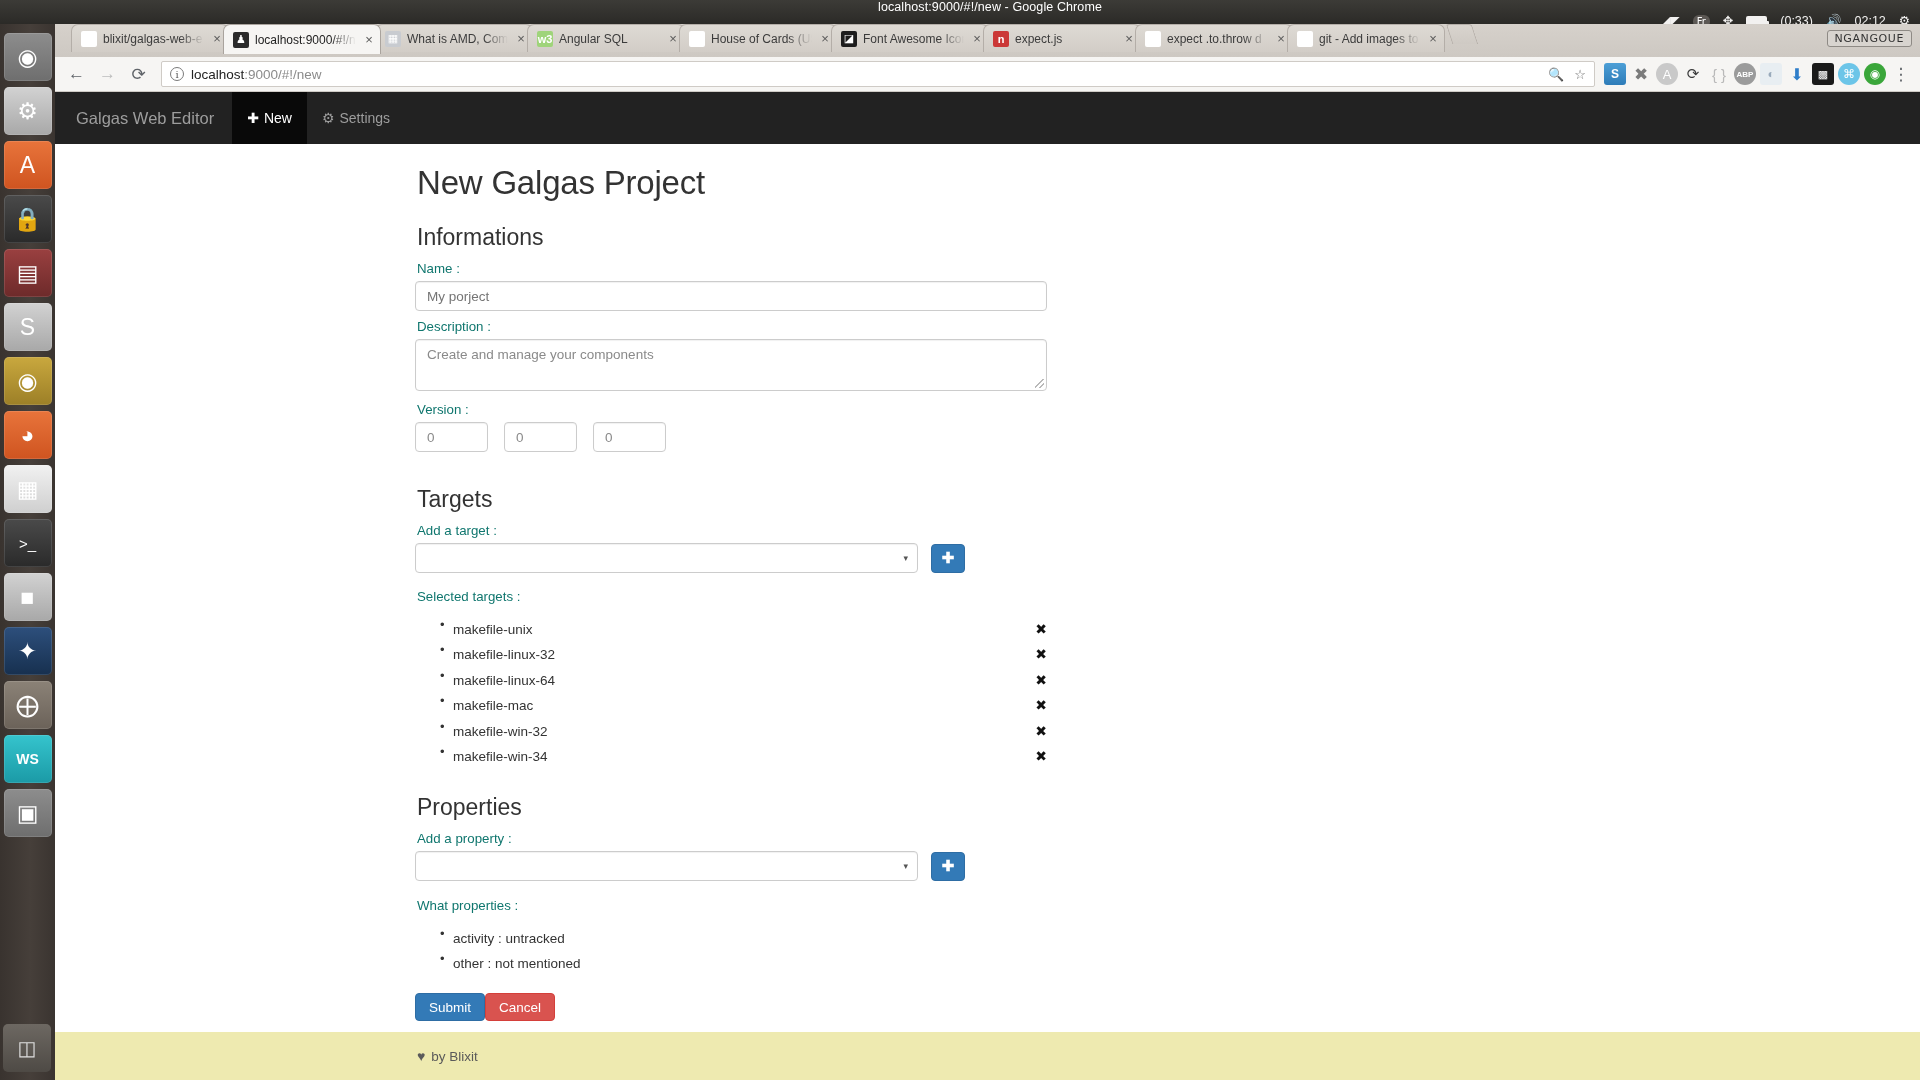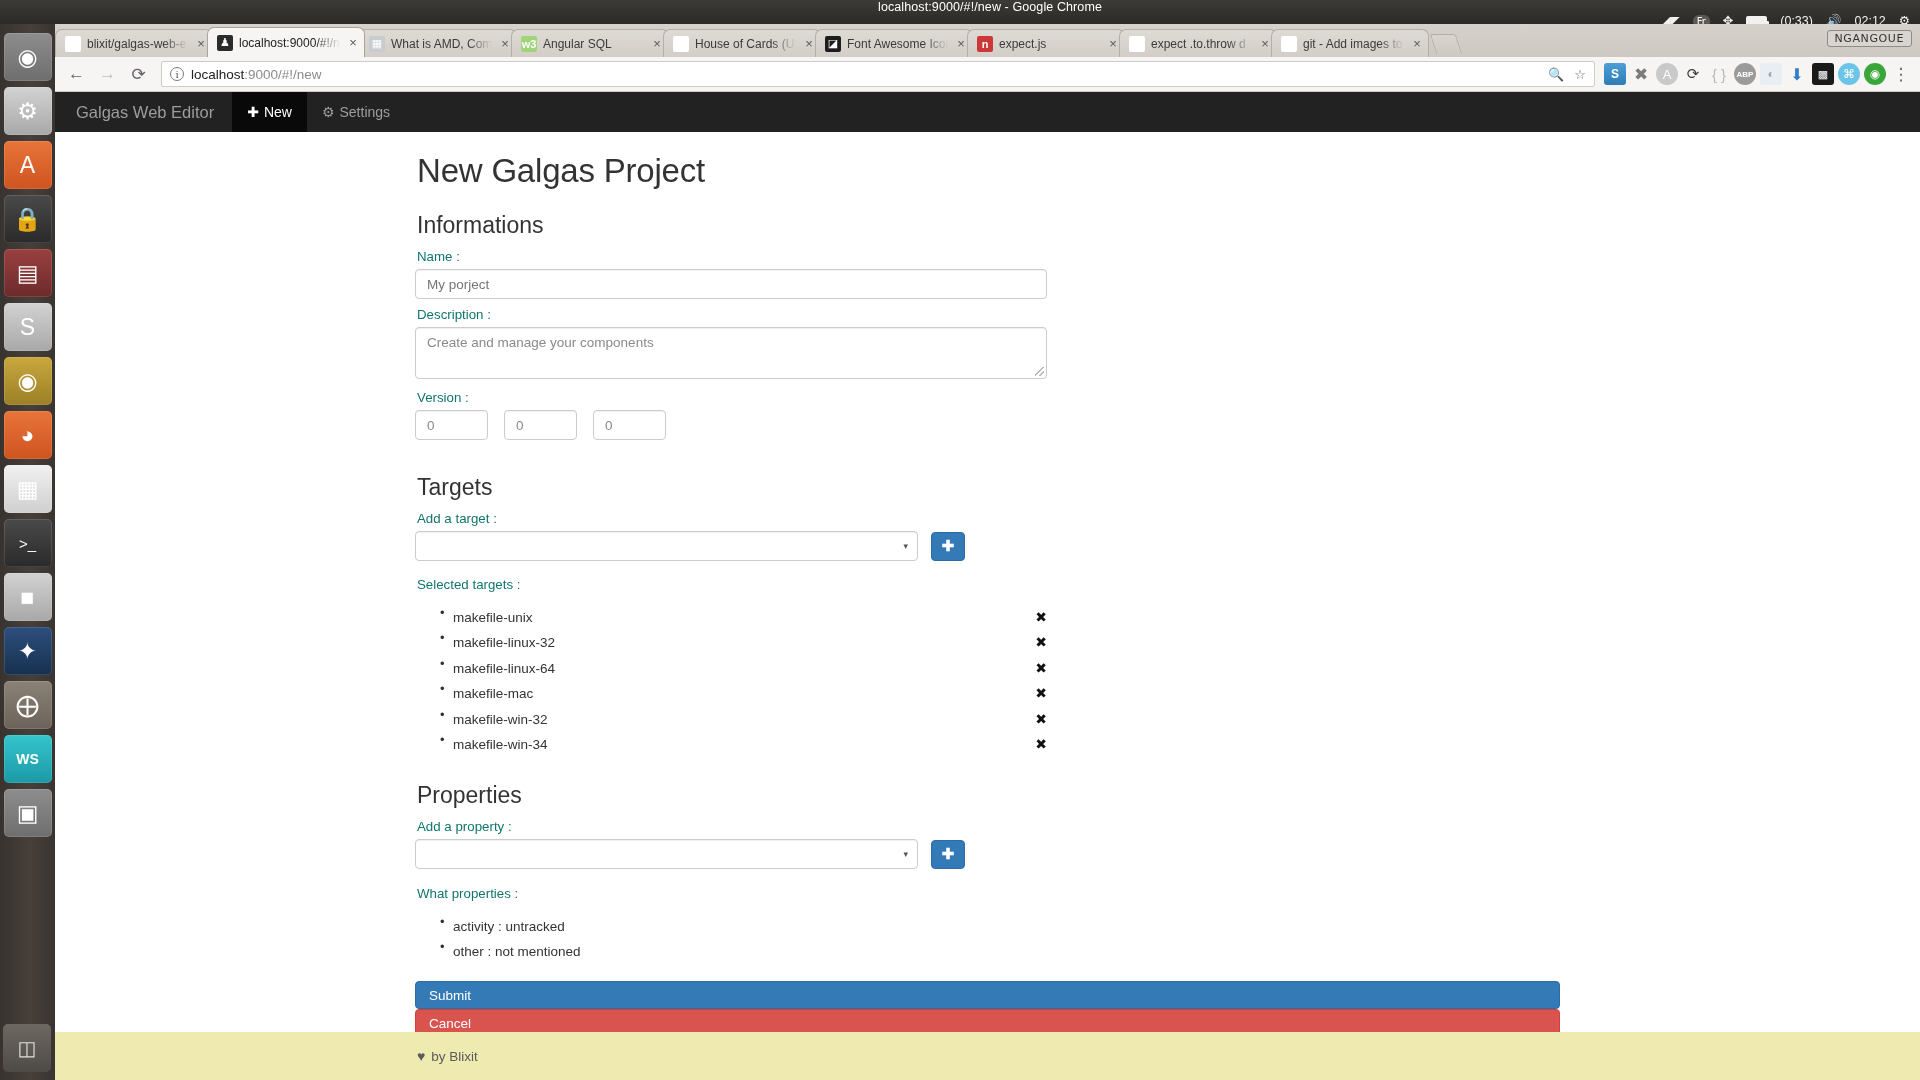--- a/index.html
+++ b/index.html
@@ -78,21 +78,21 @@
     display: flex; align-items: center; justify-content: center; color: #ddd; font-size: 20px;
   }
 
   
   #chrome-win {
     position: absolute; left: 55px; top: 24px; width: 1865px; height: 1056px;
     background: #ffffff;
   }
   #tabstrip {
     height: 33px; background: linear-gradient(to bottom,#d6d1cb,#cdc8c2);
-    display: flex; align-items: flex-end; padding-left: 0; position: relative;
+    display: flex; align-items: flex-start; padding-left: 16px; position: relative;
   }
   .tab {
     position: relative; height: 28px; width: 158px; margin-right: -6px;
     background: linear-gradient(to bottom,#dedad4,#d2cdc7);
     border: 1px solid #b4aea8; border-bottom: none;
     border-radius: 7px 7px 0 0;
     display: flex; align-items: center; padding: 0 4px 0 9px; gap: 6px;
     font-size: 12px; color: #3b3b3b; overflow: hidden;
     transform: skewX(0deg);
   }
@@ -168,21 +168,21 @@
   .ex-d { background: transparent; color: #2f7ec9; font-size: 16px; }
   .ex-f { background: #1a1a1a; color: #fff; font-size: 11px; }
   .ex-c { background: #6cc5e8; border-radius: 50%; font-size: 12px; }
   .ex-o { background: #3aa63a; border-radius: 50%; font-size: 12px; }
   .ex-menu { color: #5f6368; font-size: 17px; background: transparent; }
 
   
   #page { height: 988px; background: #fff; position: relative; overflow: hidden; }
 
   .navbar {
-    height: 40px; background: #222222; display: flex; align-items: stretch;
+    height: 52px; background: #222222; display: flex; align-items: stretch;
     font-size: 14.5px;
     text-align: right;
   }
   .navbar .brand {
     display: flex; align-items: center; padding: 0 18px 0 21px;
     color: #9d9d9d; font-size: 16.5px;
   }
   .navbar .nav-link {
     display: flex; align-items: center; gap: 5px; padding: 0 15px;
     color: #9d9d9d; font-size: 14px;
@@ -248,21 +248,21 @@
   }
   ul.itemlist li:before {
     content: "•"; position: absolute; left: 25px; top: 50%;
     transform: translateY(-50%); color: #333; font-size: 13px;
   }
   ul.itemlist li .rm {
     margin-left: auto; color: #111; font-size: 14px; font-weight: bold;
     font-family: "DejaVu Sans", sans-serif;
   }
   .spacer-md { height: 30px; }
-  .btn-row { display: flex; margin-top: 22px; flex-direction: column; }
+  .btn-row { display: flex; margin-top: 22px; }
   .btn {
     height: 28px; border-radius: 4px; color: #fff; font-size: 13.5px;
     display: flex; align-items: center; padding: 0 13px;
   }
   .btn-primary { background: #337ab7; border: 1px solid #2e6da4; }
   .btn-danger { background: #d9534f; border: 1px solid #d43f3a; }
 
   #footer {
     position: absolute; left: 0; bottom: 0; width: 100%; height: 48px;
     background: #eeeab0; display: flex; align-items: center;

